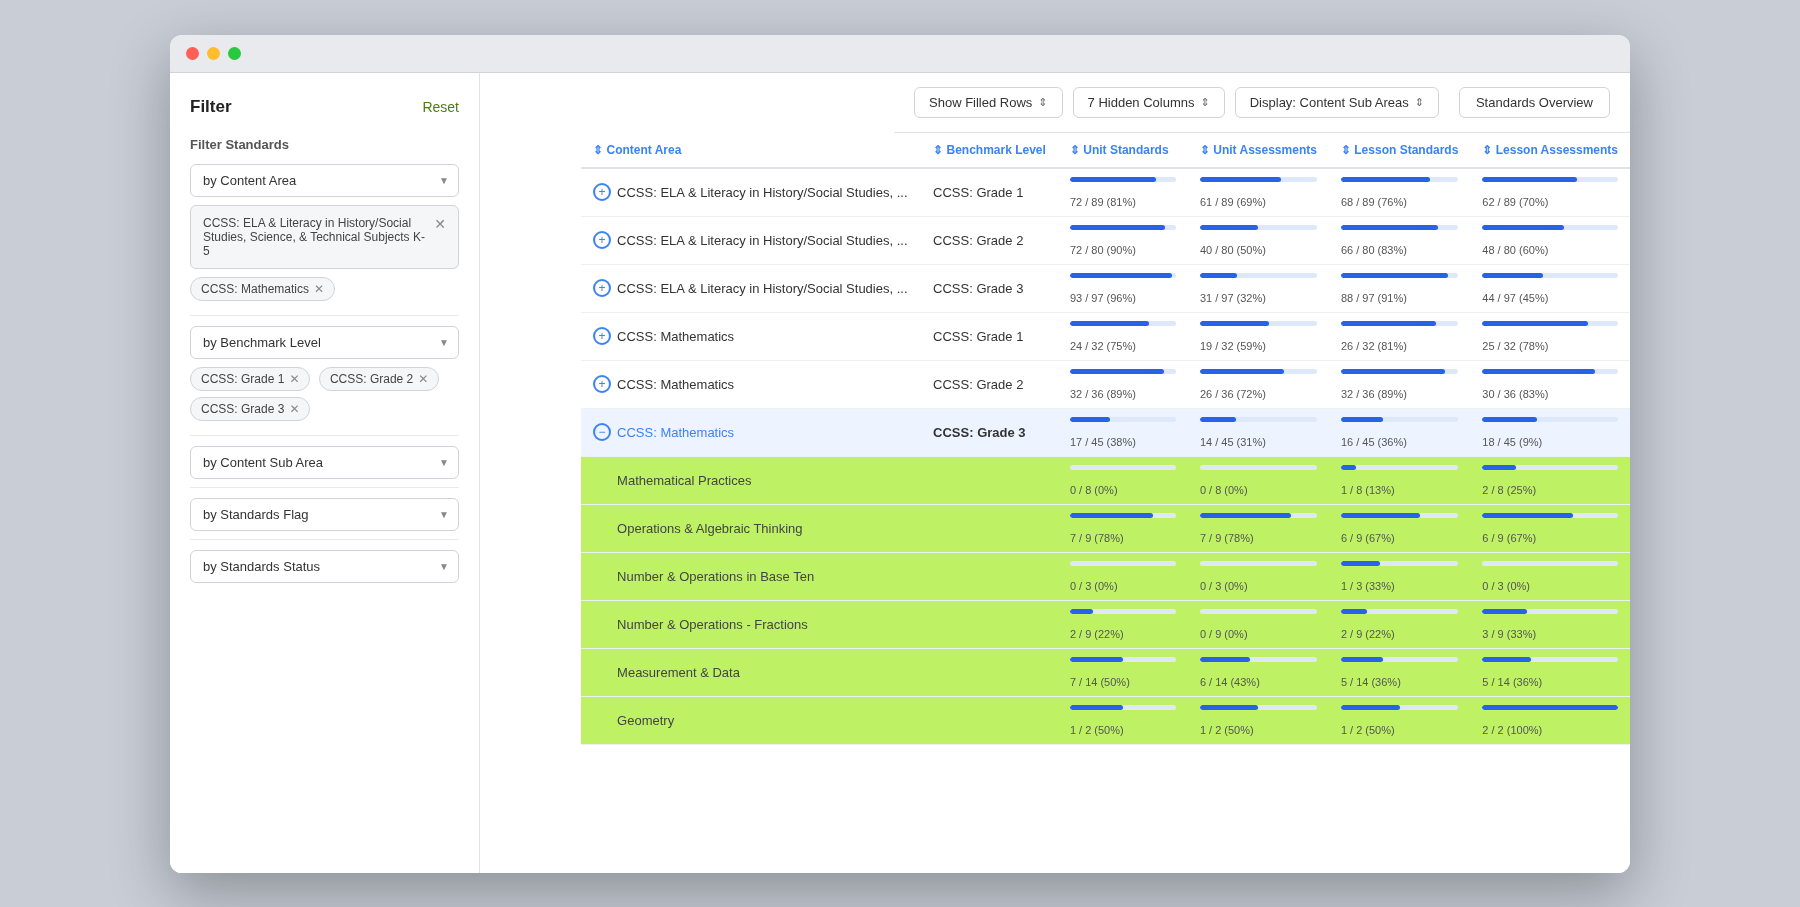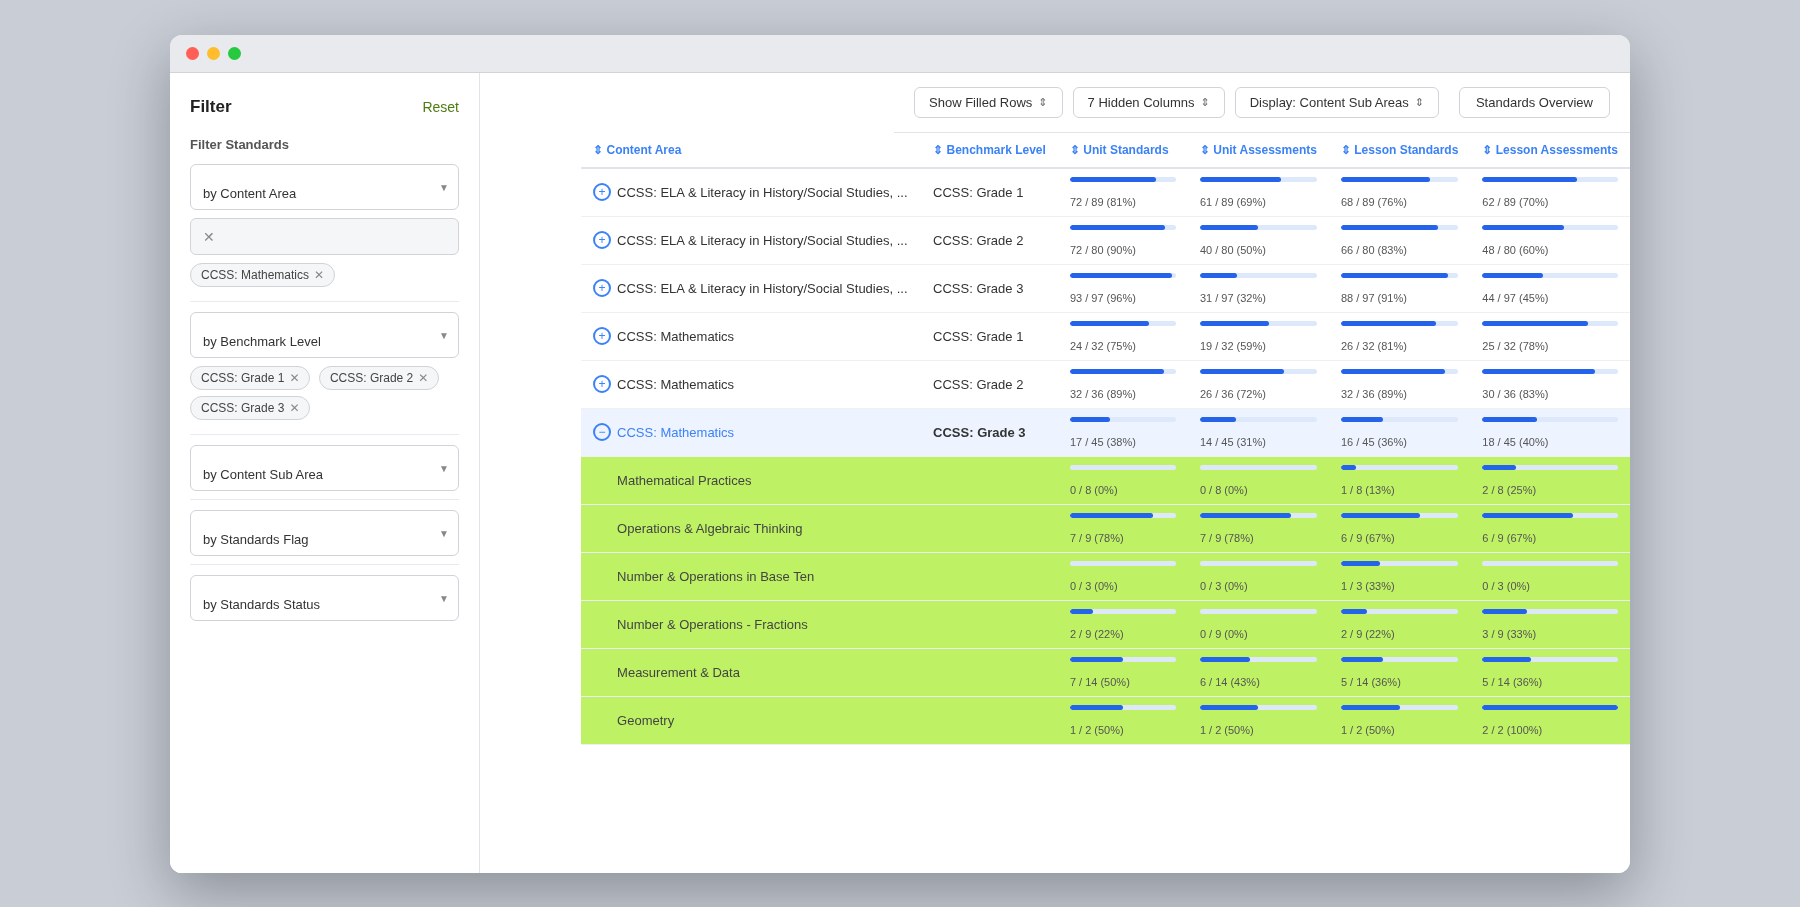--- a/index.html
+++ b/index.html
@@ -74,21 +74,21 @@
     .filter-select-wrapper {
       position: relative;
       margin-bottom: 8px;
     }
     .filter-select {
       width: 100%;
       appearance: none;
       background: #fff;
       border: 1px solid #d0d3d8;
       border-radius: 6px;
-      padding: 21px 28px 8px 12px;
+      padding: 8px 28px 8px 12px;
       font-size: 13px;
       color: #333;
       cursor: pointer;
     }
     .filter-select-arrow {
       position: absolute;
       right: 10px;
       top: 50%;
       transform: translateY(-50%);
       color: #888;
@@ -300,20 +300,21 @@
       </div>
       <div class="filter-standards-label">Filter Standards</div>
 
       <div class="filter-select-wrapper">
         <select class="filter-select">
           <option>by Content Area</option>
         </select>
         <span class="filter-select-arrow">▼</span>
       </div>
       <div class="filter-tag-box">
+        <span>CCSS: ELA &amp; Literacy in History/Social Studies, Science, &amp; Technical Subjects K-5</span>
         <span class="filter-tag-close">✕</span>
       </div>
       <div class="filter-tags-row">
         <span class="filter-tag-inline">
           <span>CCSS: Mathematics</span>
           <span class="filter-tag-close-sm">✕</span>
         </span>
       </div>
 
       <div class="sidebar-divider"></div>
@@ -652,21 +653,21 @@
         <div class="stat-bar-fill" style="width:36%"></div>
       </div>
       <span class="stat-text">16 / 45 (36%)</span>
     </div>
   </td>
                 <td class="stat-cell">
     <div class="stat-bar-wrap">
       <div class="stat-bar-bg">
         <div class="stat-bar-fill" style="width:40%"></div>
       </div>
-      <span class="stat-text">18 / 45 (40%)</span>
+      <span class="stat-text">18 / 45 (9%)</span>
     </div>
   </td>
               </tr>
               <tr class="sub-row">
                 <td class="sub-row-indent">Mathematical Practices</td>
                 <td></td>
                 <td class="stat-cell">
     <div class="stat-bar-wrap">
       <div class="stat-bar-bg">
         <div class="stat-bar-fill" style="width:0%"></div>

